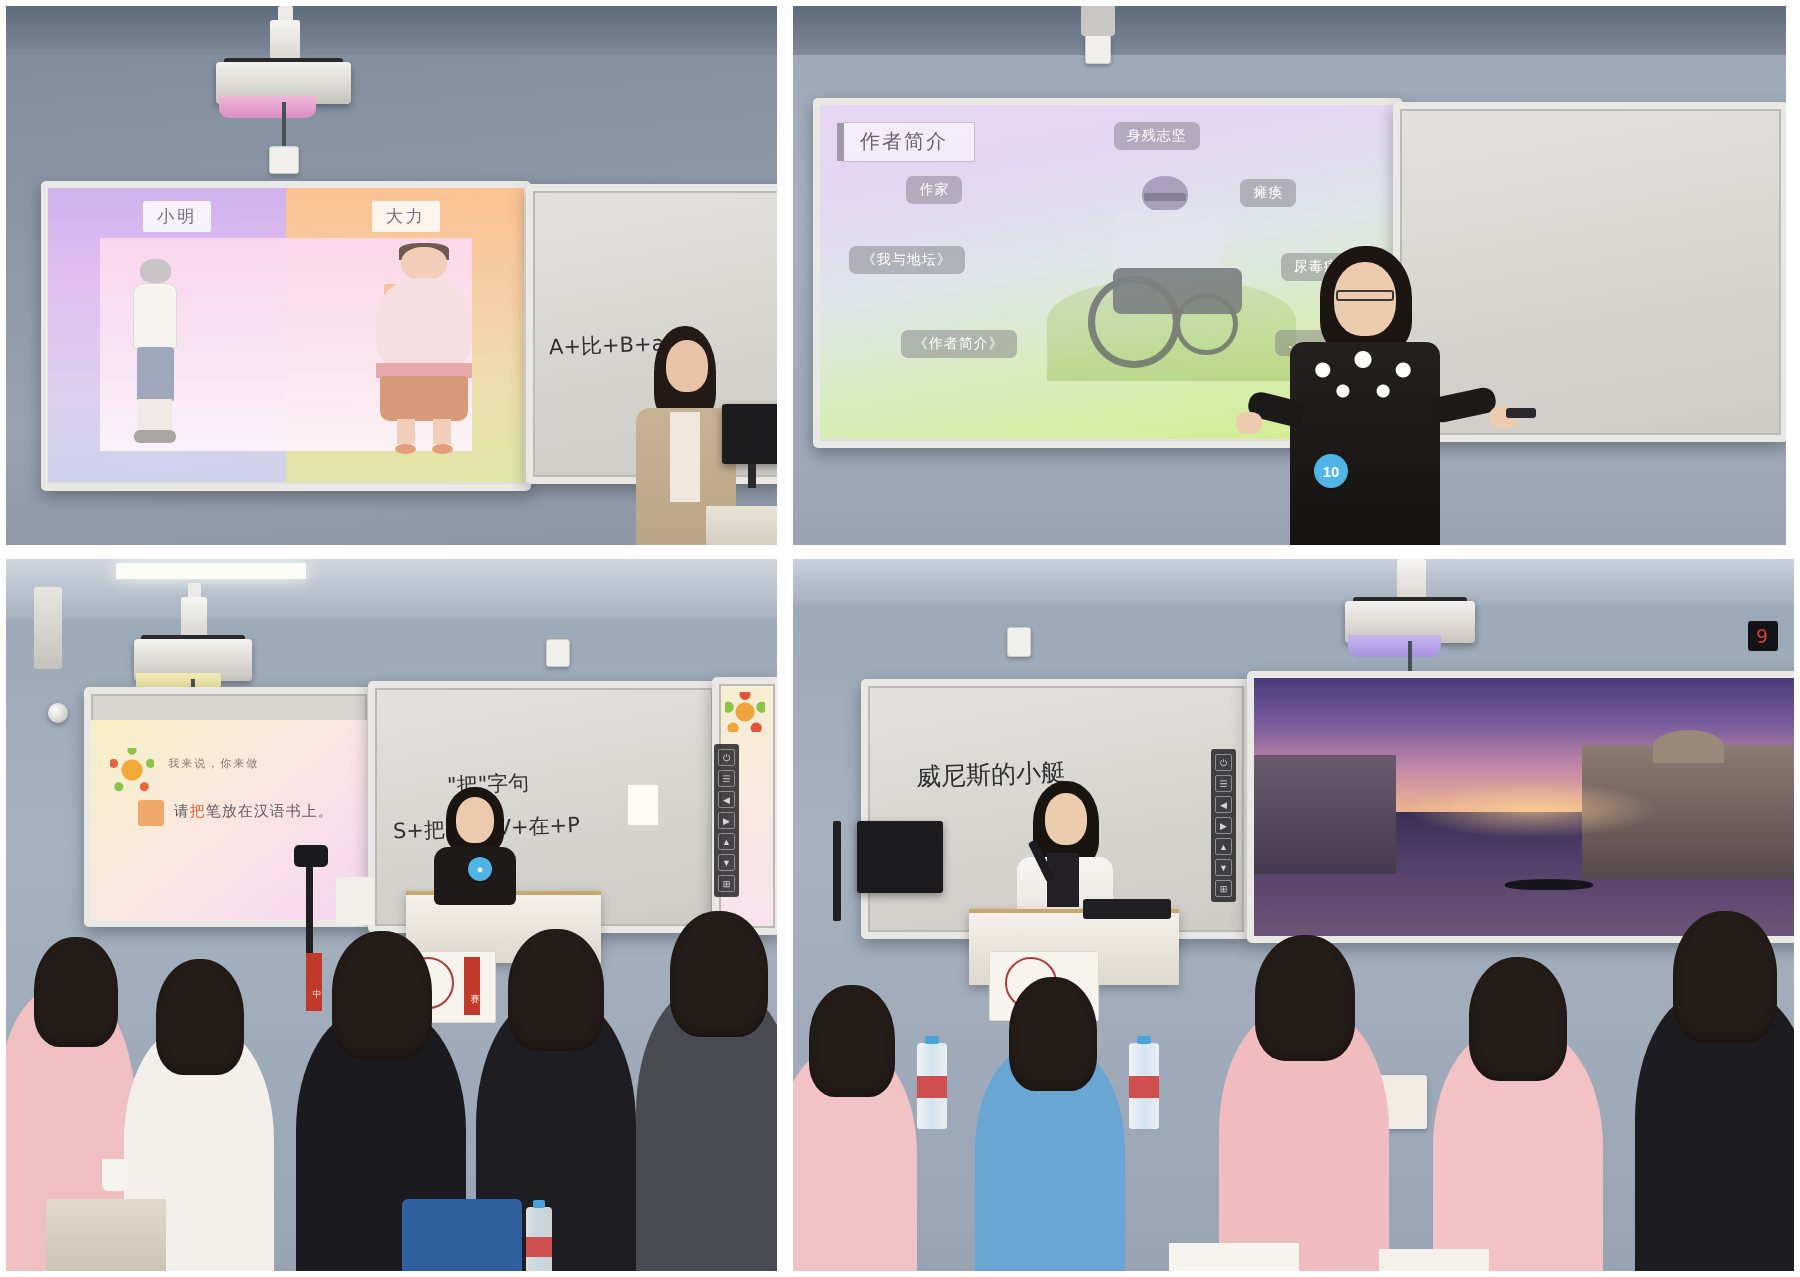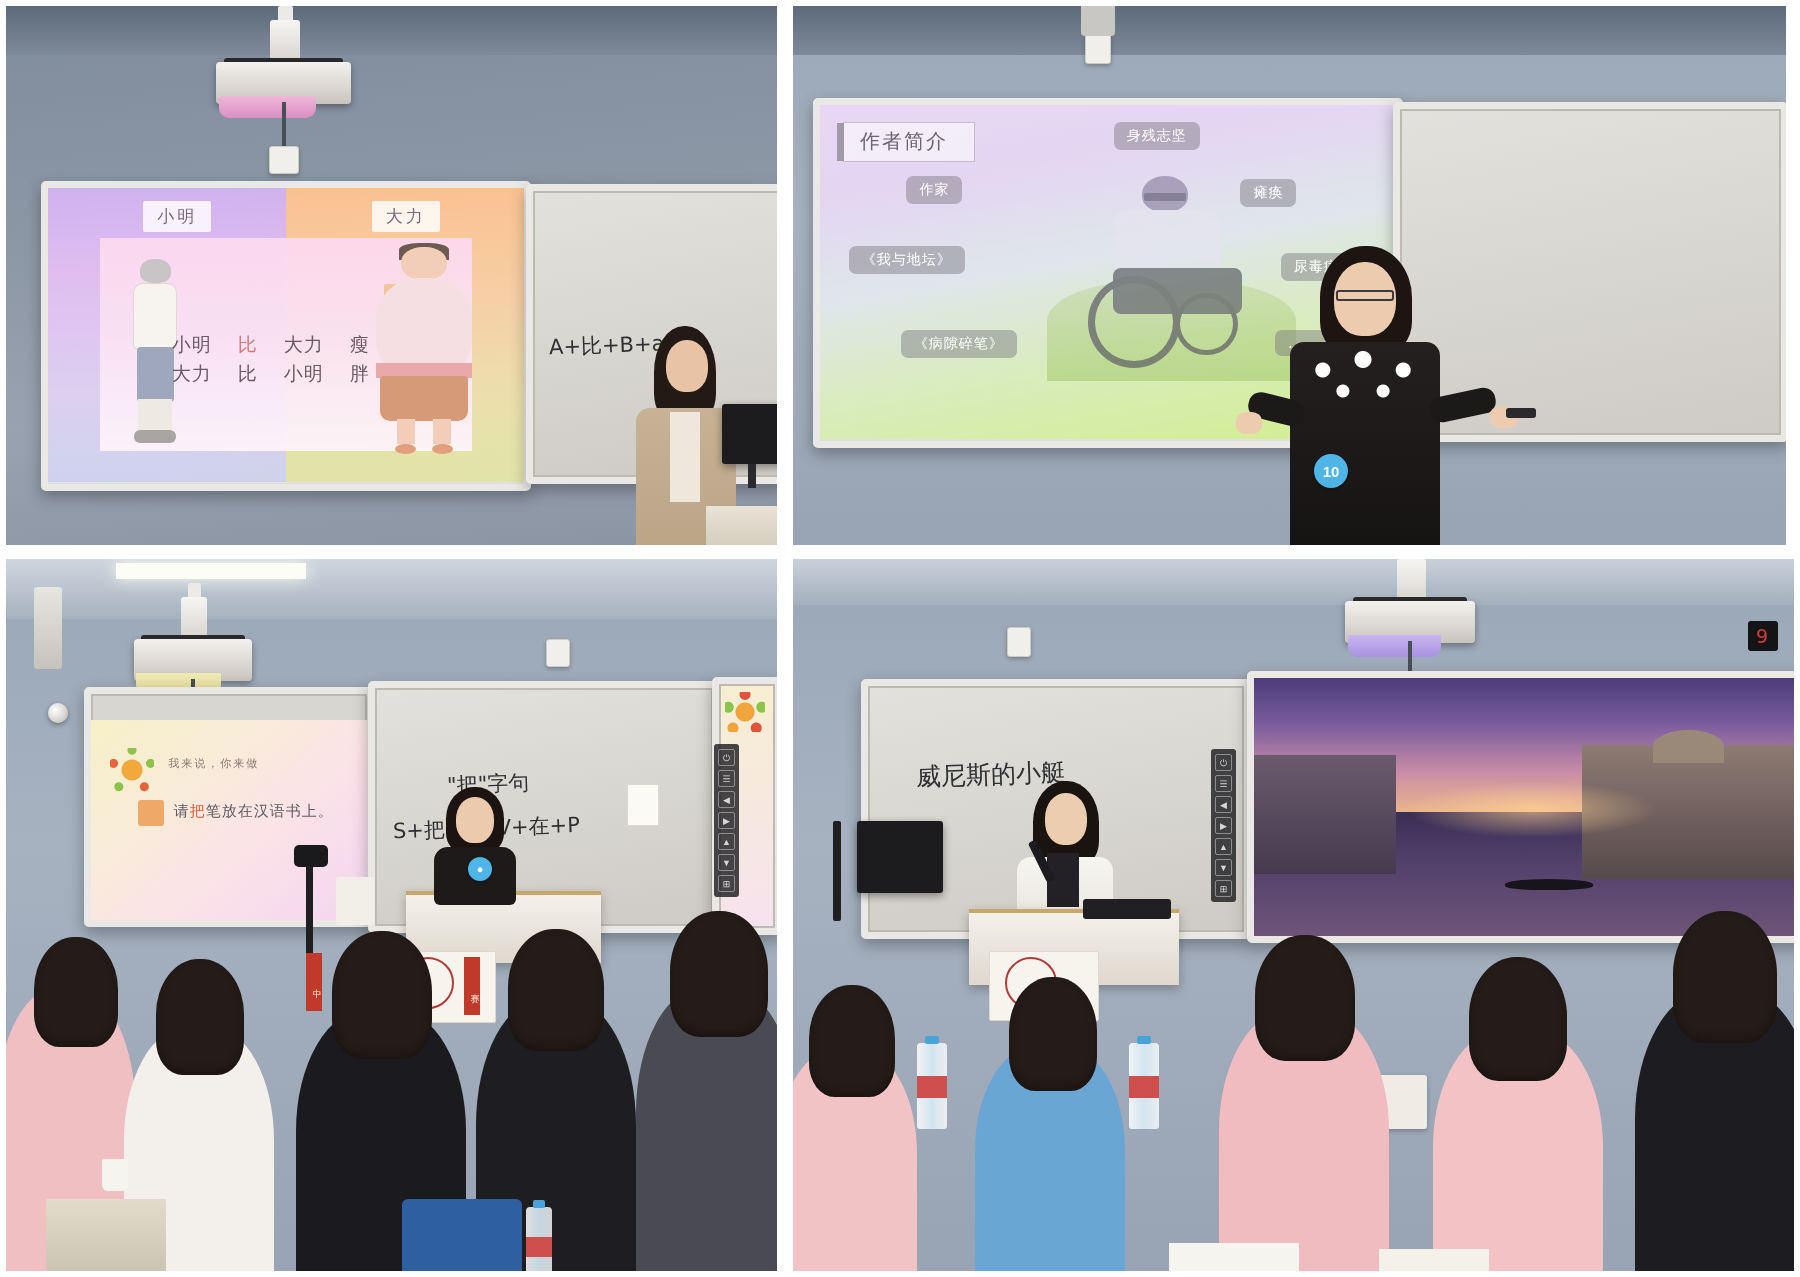--- a/index.html
+++ b/index.html
@@ -393,28 +393,20 @@
           <div class="cup"></div>
             <div class="body"></div>
             <div class="belt"></div>
           <div class="shorts"></div>
             <div class="legL"></div>
             <div class="legR"></div>
           <div class="shoeL"></div>
             <div class="shoeR"></div>
         </div>
 
-        <div class="tl-sentences">
-          <div>
-            <span>小明</span><span class="sp"></span><span class="hl">比</span><span class="sp"></span><span>大力</span><span class="sp"></span><span>瘦</span>
-          </div>
-          <div>
-            <span>大力</span><span class="sp"></span><span>比</span><span class="sp"></span><span>小明</span><span class="sp"></span><span>胖</span>
-          </div>
-        </div>
       </div>
       <div class="board-tray"></div>
     </div>
 
     <div class="board board-white" style="left:520px; top:178px; width:260px; height:300px;">
       <div class="handwrite" style="left:16px; top:140px; font-size:21px;">A+比+B+adj</div>
     </div>
 
     <div class="person" style="left:620px; top:320px; width:110px; height:230px;">
       <div class="p-hair" style="left:28px; top:0; width:62px; height:96px; background:#231a16;"></div>
@@ -447,21 +439,21 @@
             <div class="ph-lap"></div>
           <div class="ph-wheel"></div>
             <div class="ph-wheel2"></div>
         </div>
 
         <div class="tag" style="left:51%; top:5%;">身残志坚</div>
         <div class="tag" style="left:15%; top:21%;">作家</div>
         <div class="tag" style="left:73%; top:22%;">瘫痪</div>
         <div class="tag" style="left:5%; top:42%;text-align:right;">《我与地坛》</div>
         <div class="tag" style="left:80%; top:44%;">尿毒症</div>
-        <div class="tag" style="left:14%; top:67%;">《病隙碎笔》</div>
+        <div class="tag" style="left:14%; top:67%;">《作者简介》</div>
         <div class="tag" style="left:79%; top:67%;">……</div>
 
       </div>
       <div class="board-tray"></div>
     </div>
 
     <div class="board board-white" style="left:600px; top:96px; width:395px; height:340px;"></div>
 
     <div class="person" style="left:455px; top:240px; width:230px; height:310px;">
       <div class="p-hair" style="left:72px; top:0; width:92px; height:108px; background:#1d1512;"></div>

